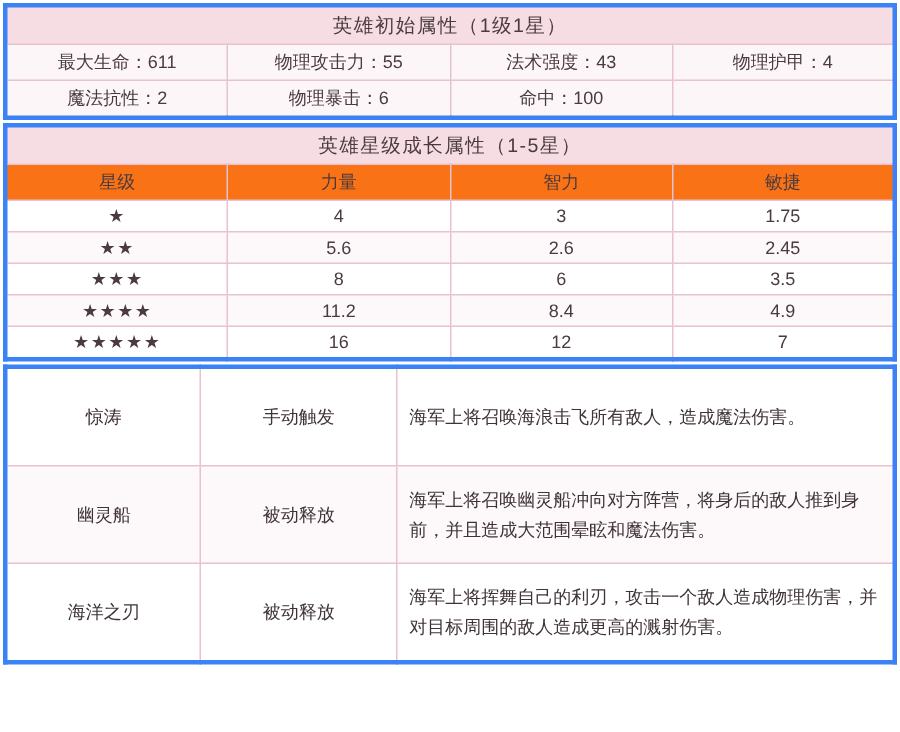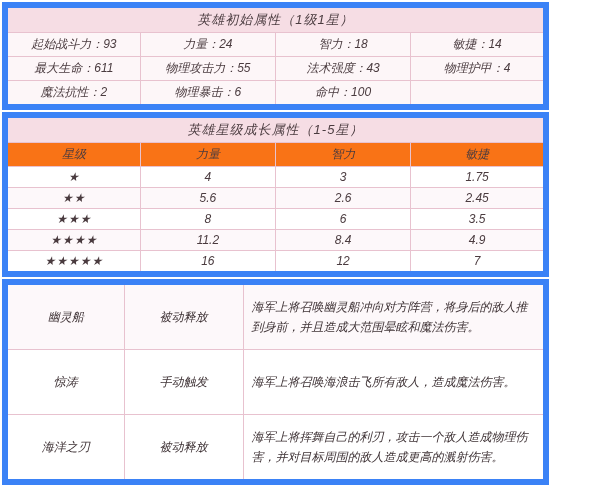--- a/index.html
+++ b/index.html
@@ -14,26 +14,25 @@
     font-size: 12px;
     color: #333333;
     overflow: hidden;
   }
   .page {
     width: 600px;
     box-sizing: border-box;
     padding: 2px 2px 0 2px;
   }
   table.block {
-    width: 547px;
+    width: 596px;
     border-collapse: collapse;
     table-layout: fixed;
     margin: 0 0 2px 0;
-    border: 6px solid #3b82f6;
-    font-style: italic;
+    border: 3px solid #3b82f6;
   }
   table.block td, table.block th {
     border: 1px solid #e8c2cf;
     text-align: center;
     vertical-align: middle;
     font-weight: normal;
     padding: 3px 2px;
     color: #4a3b3f;
   }
   .title-row td {
@@ -101,26 +100,20 @@
       <col style="width:25%">
         <col style="width:25%">
         <col style="width:25%">
         <col style="width:25%">
     </colgroup>
     <tbody>
         <tr class="title-row">
       <td colspan="4">英雄初始属性（1级1星）</td>
     </tr>
     <tr class="base-row">
-      <td class="lbl">起始战斗力：93</td>
-      <td class="lbl">力量：24</td>
-      <td class="lbl">智力：18</td>
-      <td class="lbl">敏捷：14</td>
-    </tr>
-    <tr class="base-row">
       <td class="lbl">最大生命：611</td>
       <td class="lbl">物理攻击力：55</td>
       <td class="lbl">法术强度：43</td>
       <td class="lbl">物理护甲：4</td>
     </tr>
     <tr class="base-row">
       <td class="lbl">魔法抗性：2</td>
       <td class="lbl">物理暴击：6</td>
       <td class="lbl">命中：100</td>
       <td class="lbl"></td>
@@ -178,31 +171,31 @@
   </tbody>
     </table>
 
   <table class="block">
     <colgroup>
       <col style="width:22%">
         <col style="width:22%">
         <col style="width:56%">
     </colgroup>
     <tbody>
+    <tr class="skill-row">
+      <td class="name">惊涛</td>
+      <td class="type">手动触发</td>
+      <td class="desc">海军上将召唤海浪击飞所有敌人，造成魔法伤害。</td>
+    </tr>
     <tr class="skill-row alt">
       <td class="name">幽灵船</td>
       <td class="type">被动释放</td>
       <td class="desc">海军上将召唤幽灵船冲向对方阵营，将身后的敌人推到身前，并且造成大范围晕眩和魔法伤害。</td>
     </tr>
     <tr class="skill-row">
-      <td class="name">惊涛</td>
-      <td class="type">手动触发</td>
-      <td class="desc">海军上将召唤海浪击飞所有敌人，造成魔法伤害。</td>
-    </tr>
-    <tr class="skill-row">
       <td class="name">海洋之刃</td>
       <td class="type">被动释放</td>
       <td class="desc">海军上将挥舞自己的利刃，攻击一个敌人造成物理伤害，并对目标周围的敌人造成更高的溅射伤害。</td>
     </tr>
 
   </tbody>
     </table>
 
 </div>
 

